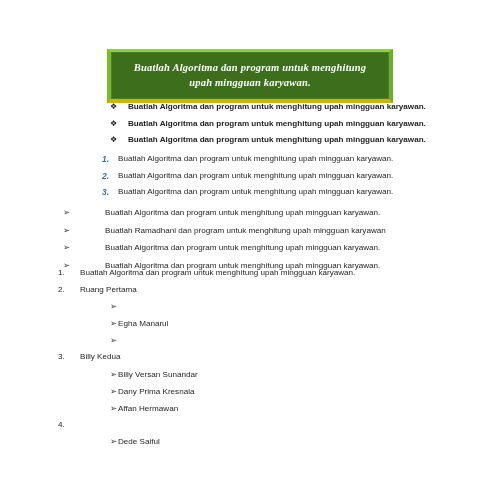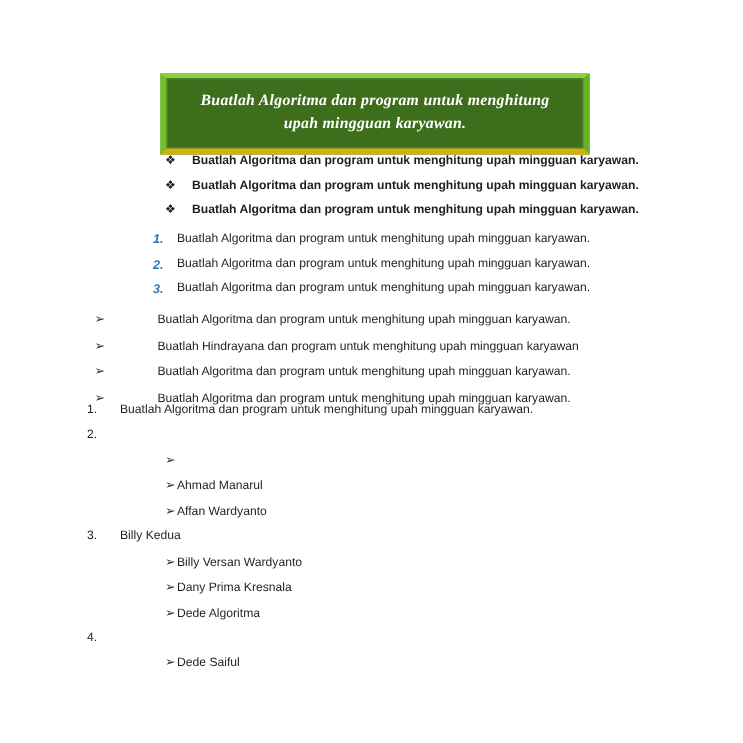--- a/index.html
+++ b/index.html
@@ -169,66 +169,66 @@
       </div>
     </div>
 
   <div class="block block-arrow">
       <div class="row">
         <span class="marker">➢</span>
         <span class="row-text">Buatlah Algoritma dan program untuk menghitung upah mingguan karyawan.</span>
       </div>
       <div class="row">
         <span class="marker">➢</span>
-        <span class="row-text">Buatlah Hindrayana dan program untuk menghitung upah mingguan karyawan</span>
+        <span class="row-text">Buatlah Ramadhani dan program untuk menghitung upah mingguan karyawan</span>
       </div>
       <div class="row">
         <span class="marker">➢</span>
         <span class="row-text">Buatlah Algoritma dan program untuk menghitung upah mingguan karyawan.</span>
       </div>
       <div class="row">
         <span class="marker">➢</span>
         <span class="row-text">Buatlah Algoritma dan program untuk menghitung upah mingguan karyawan.</span>
       </div>
     </div>
 
   <div class="block block-outline">
       <div class="row">
         <span class="marker">1.</span>
         <span class="row-text">Buatlah Algoritma dan program untuk menghitung upah mingguan karyawan.</span>
       </div>
       <div class="row">
         <span class="marker">2.</span>
-      </div>
-      <div class="sub-row">
-        <span class="sub-marker">➢</span>
-      </div>
-      <div class="sub-row">
-        <span class="sub-marker">➢</span>
-        <span class="sub-text">Ahmad Manarul</span>
-      </div>
-      <div class="sub-row">
-        <span class="sub-marker">➢</span>
-        <span class="sub-text">Affan Wardyanto</span>
+        <span class="row-text">Ruang Pertama</span>
+      </div>
+      <div class="sub-row">
+        <span class="sub-marker">➢</span>
+      </div>
+      <div class="sub-row">
+        <span class="sub-marker">➢</span>
+        <span class="sub-text">Egha Manarul</span>
+      </div>
+      <div class="sub-row">
+        <span class="sub-marker">➢</span>
       </div>
       <div class="row">
         <span class="marker">3.</span>
         <span class="row-text">Billy Kedua</span>
       </div>
       <div class="sub-row">
         <span class="sub-marker">➢</span>
-        <span class="sub-text">Billy Versan Wardyanto</span>
+        <span class="sub-text">Billy Versan Sunandar</span>
       </div>
       <div class="sub-row">
         <span class="sub-marker">➢</span>
         <span class="sub-text">Dany Prima Kresnala</span>
       </div>
       <div class="sub-row">
         <span class="sub-marker">➢</span>
-        <span class="sub-text">Dede Algoritma</span>
+        <span class="sub-text">Affan Hermawan</span>
       </div>
       <div class="row">
         <span class="marker">4.</span>
       </div>
       <div class="sub-row">
         <span class="sub-marker">➢</span>
         <span class="sub-text">Dede Saiful</span>
       </div>
       <div class="sub-row">
         <span class="sub-marker">➢</span>

